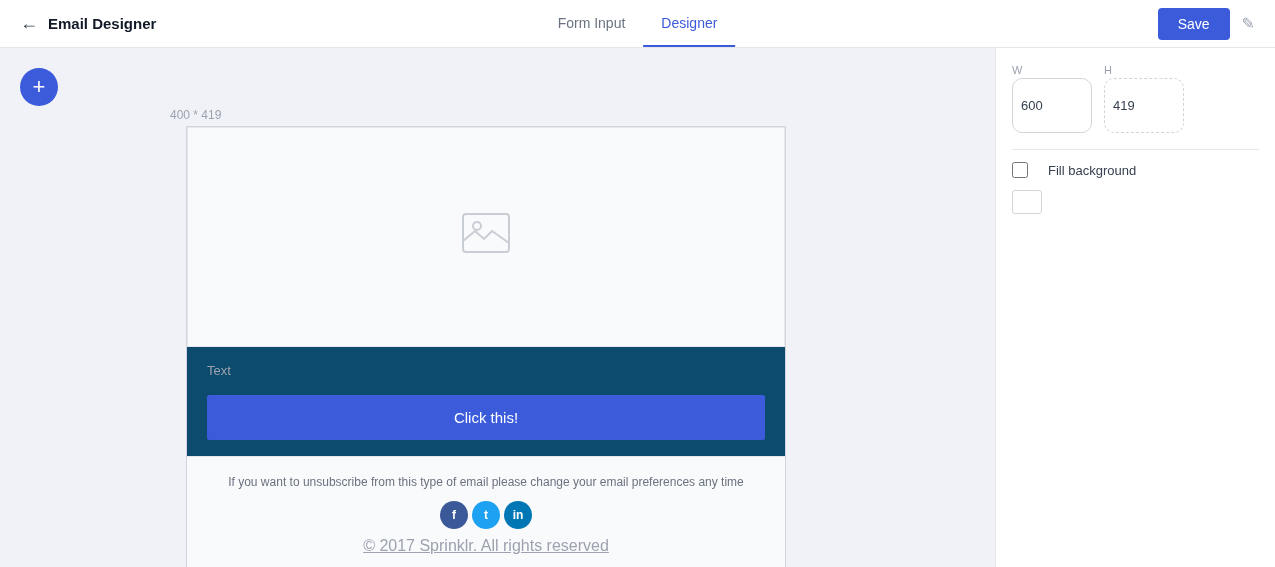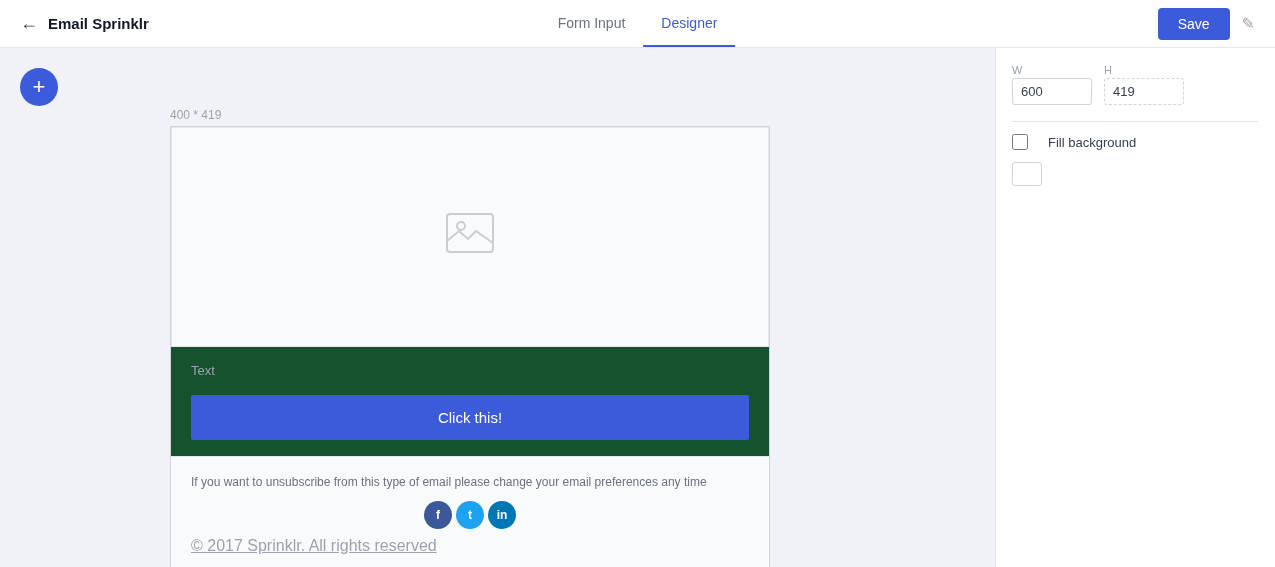--- a/index.html
+++ b/index.html
@@ -117,24 +117,25 @@
       bottom: 10px;
     }
 
     .canvas-label {
       font-size: 12px;
       color: #9ca3af;
       margin-bottom: 4px;
     }
 
     .email-canvas {
-      background: #14532d;
+      background: #0c4a6e;
       border: 1px solid #d1d5db;
       width: 600px;
       position: relative;
+      margin-left: 16px;
     }
 
     
     .image-section {
       background: #f9fafb;
       border: 1px solid #e5e7eb;
       height: 220px;
       display: flex;
       align-items: center;
       justify-content: center;
@@ -171,20 +172,21 @@
       cursor: pointer;
       text-align: center;
       border-radius: 2px;
     }
 
     
     .footer-section {
       background: #f9fafb;
       border-top: 1px solid #e5e7eb;
       padding: 16px 20px 12px 20px;
+      text-align: center;
     }
 
     .footer-text {
       font-size: 12px;
       color: #6b7280;
       line-height: 1.5;
       margin-bottom: 10px;
     }
 
     .social-icons {
@@ -237,22 +239,22 @@
 
     .dim-label {
       font-size: 11px;
       color: #9ca3af;
       margin-bottom: 2px;
     }
 
     .dim-input {
       width: 80px;
       border: 1px solid #d1d5db;
-      border-radius: 3px;
-      padding: 5px 8px;
+      border-radius: 10px;
+      padding: 19px 8px;
       font-size: 13px;
       color: #374151;
     }
 
     .dim-input.dashed {
       border-style: dashed;
     }
 
     .panel-divider {
       height: 1px;
@@ -288,21 +290,21 @@
       background: #fff;
       cursor: pointer;
     }
   </style>
 </head>
 <body>
 
 <div class="topnav">
   <div class="topnav-left">
     <span class="back-arrow">←</span>
-    <span class="page-title">Email Sprinklr</span>
+    <span class="page-title">Email Designer</span>
   </div>
   <div class="topnav-center">
     <div class="tab">Form Input</div>
     <div class="tab active">Designer</div>
   </div>
   <div class="topnav-right">
     <button class="save-btn">Save</button>
     <span class="edit-icon">✎</span>
   </div>
 </div>

